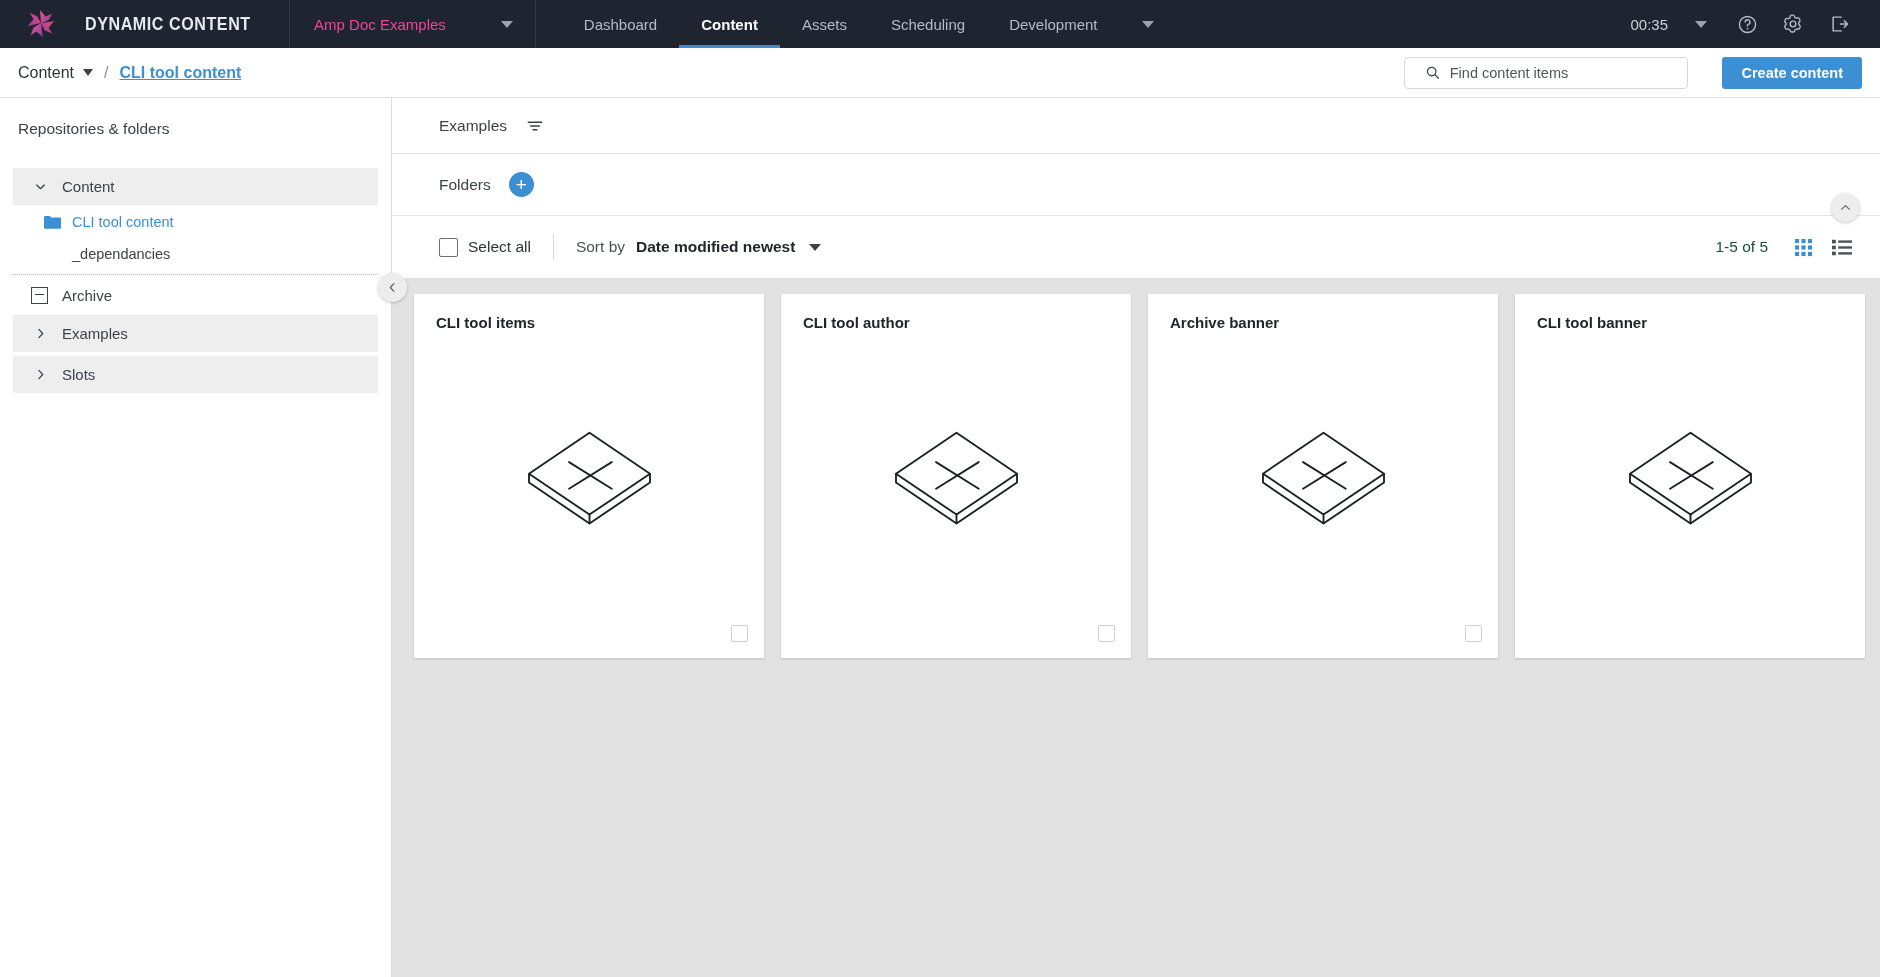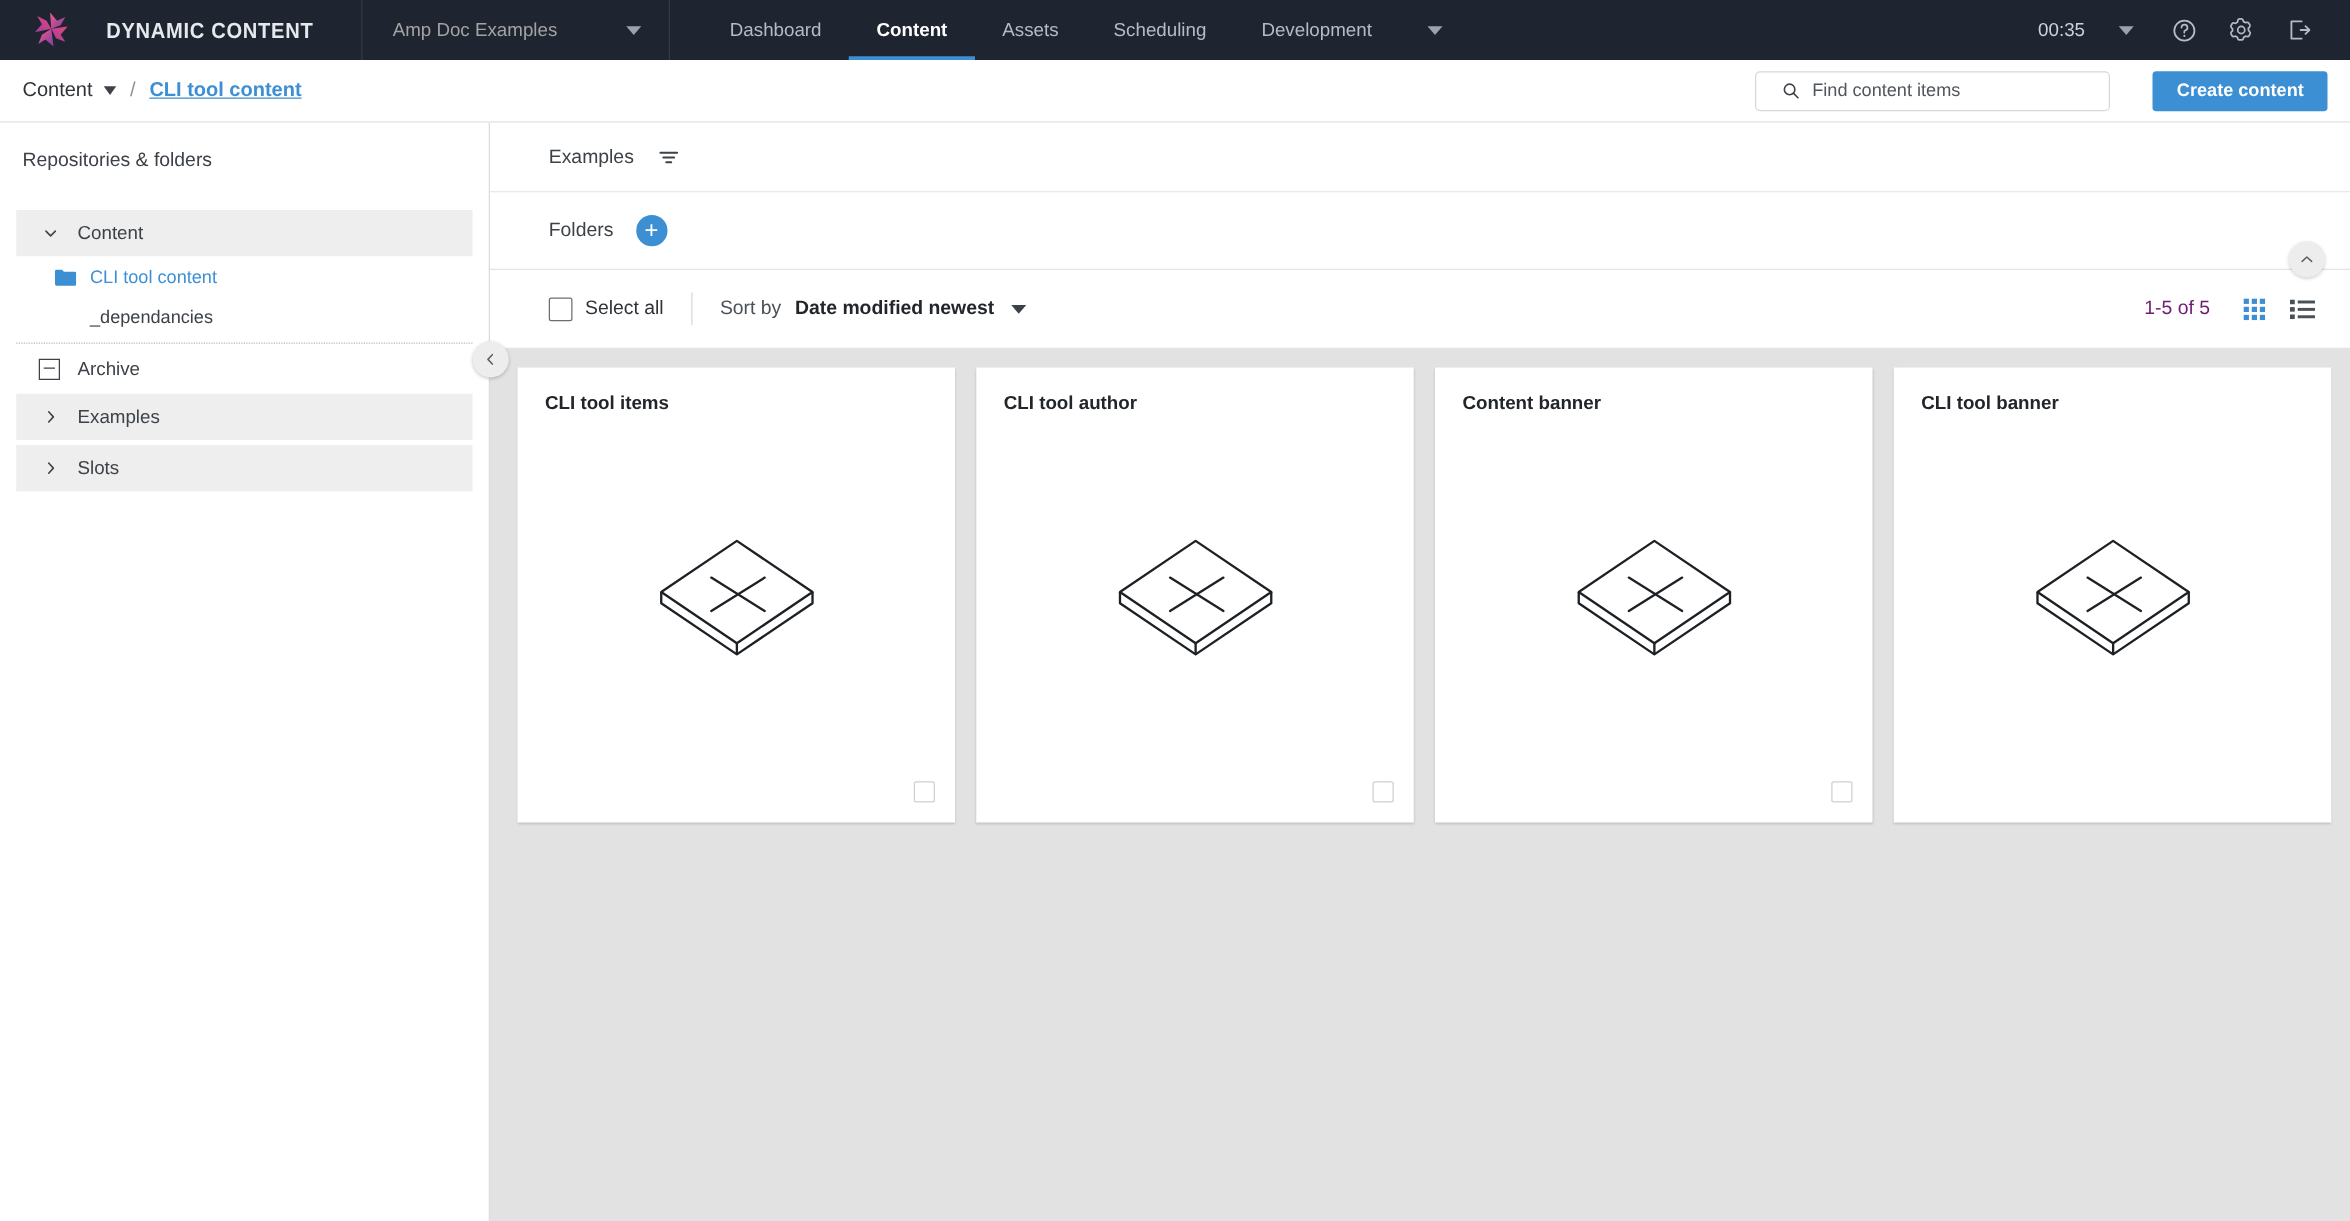--- a/index.html
+++ b/index.html
@@ -40,21 +40,21 @@
     white-space: nowrap;
   }
   .hub-select {
     display: flex; align-items: center;
     padding: 0 22px 0 24px;
     gap: 55px;
     height: 48px;
     border-right: 1px solid #333a46;
     cursor: pointer;
   }
-  .hub-name { color: #a3a3a3; font-size: 15px; white-space: nowrap;}
+  .hub-name { color: #ec4899; font-size: 15px; white-space: nowrap;}
   .caret-down {
     width: 0; height: 0;
     border-left: 6px solid transparent;
     border-right: 6px solid transparent;
     border-top: 7px solid #9aa3af;
   }
   .nav {
     display: flex; align-items: stretch;
     padding-left: 26px;
     flex: 0 0 auto;
@@ -299,21 +299,21 @@
   }
   .sortby-label { font-size: 15.5px; color: #4a5058; margin-right: 11px;}
   .sortby-value { font-size: 15.5px; color: #22262b; font-weight: bold; margin-right: 14px;}
   .sort-caret {
     width: 0; height: 0;
     border-left: 6px solid transparent;
     border-right: 6px solid transparent;
     border-top: 7px solid #3c4248;
     cursor: pointer;
   }
-  .pager { font-size: 15.5px; color: #701a75; margin-right: 26px; }
+  .pager { font-size: 15.5px; color: #14532d; margin-right: 26px; }
   .viewtoggle { display:flex; align-items:center; gap: 19px; }
   .scroll-top-handle {
     position: absolute;
     right: 20px; top: -23px;
     width: 29px; height: 29px; border-radius: 50%;
     background: #ededed;
     box-shadow: 0 1px 3px rgba(0,0,0,0.2);
     display:flex; align-items:center; justify-content:center;
     cursor: pointer;
     z-index: 12;
@@ -601,21 +601,21 @@
               <path d="M75 8 L143 54 L75 100 L7 54 Z"></path>
               <path d="M7 54 L7 64 L75 110 L143 64 L143 54"></path>
               <path d="M75 110 L75 100"></path>
               <path d="M52 41 L100 71 M100 41 L52 71" stroke-linecap="round"></path>
             </svg>
           </div>
           <div class="card-check"></div>
         </div>
 
         <div class="card">
-          <div class="card-title">Content banner</div>
+          <div class="card-title">Archive banner</div>
           <div class="card-art">
             <svg width="135" height="105" viewBox="0 0 150 118" fill="none" stroke="#1d2125" stroke-width="2.1" stroke-linejoin="round">
               <path d="M75 8 L143 54 L75 100 L7 54 Z"></path>
               <path d="M7 54 L7 64 L75 110 L143 64 L143 54"></path>
               <path d="M75 110 L75 100"></path>
               <path d="M52 41 L100 71 M100 41 L52 71" stroke-linecap="round"></path>
             </svg>
           </div>
           <div class="card-check"></div>
         </div>

